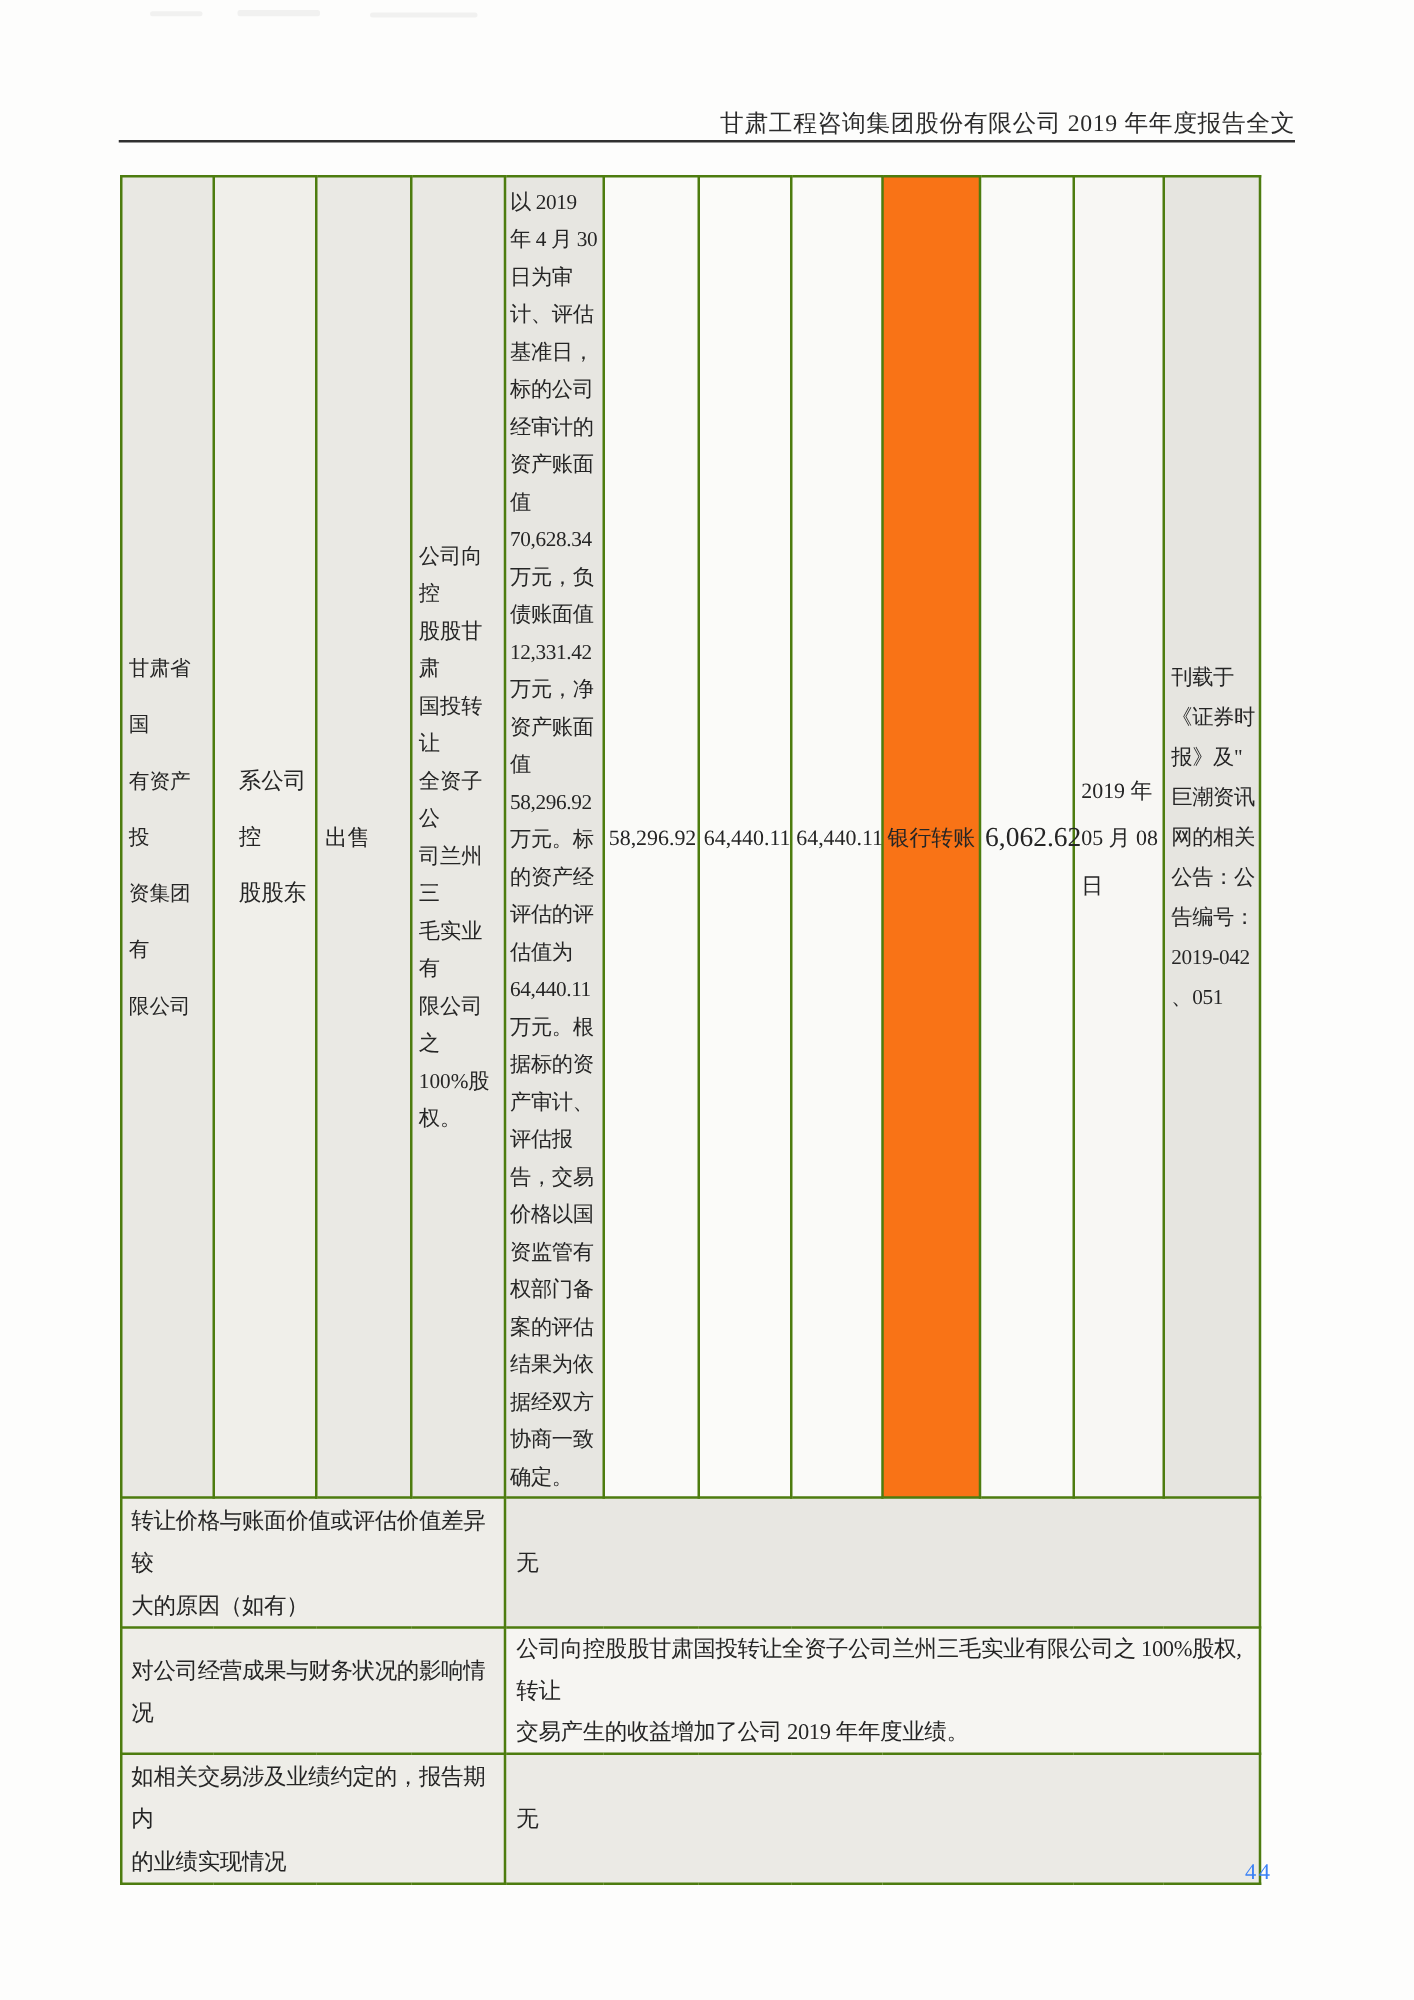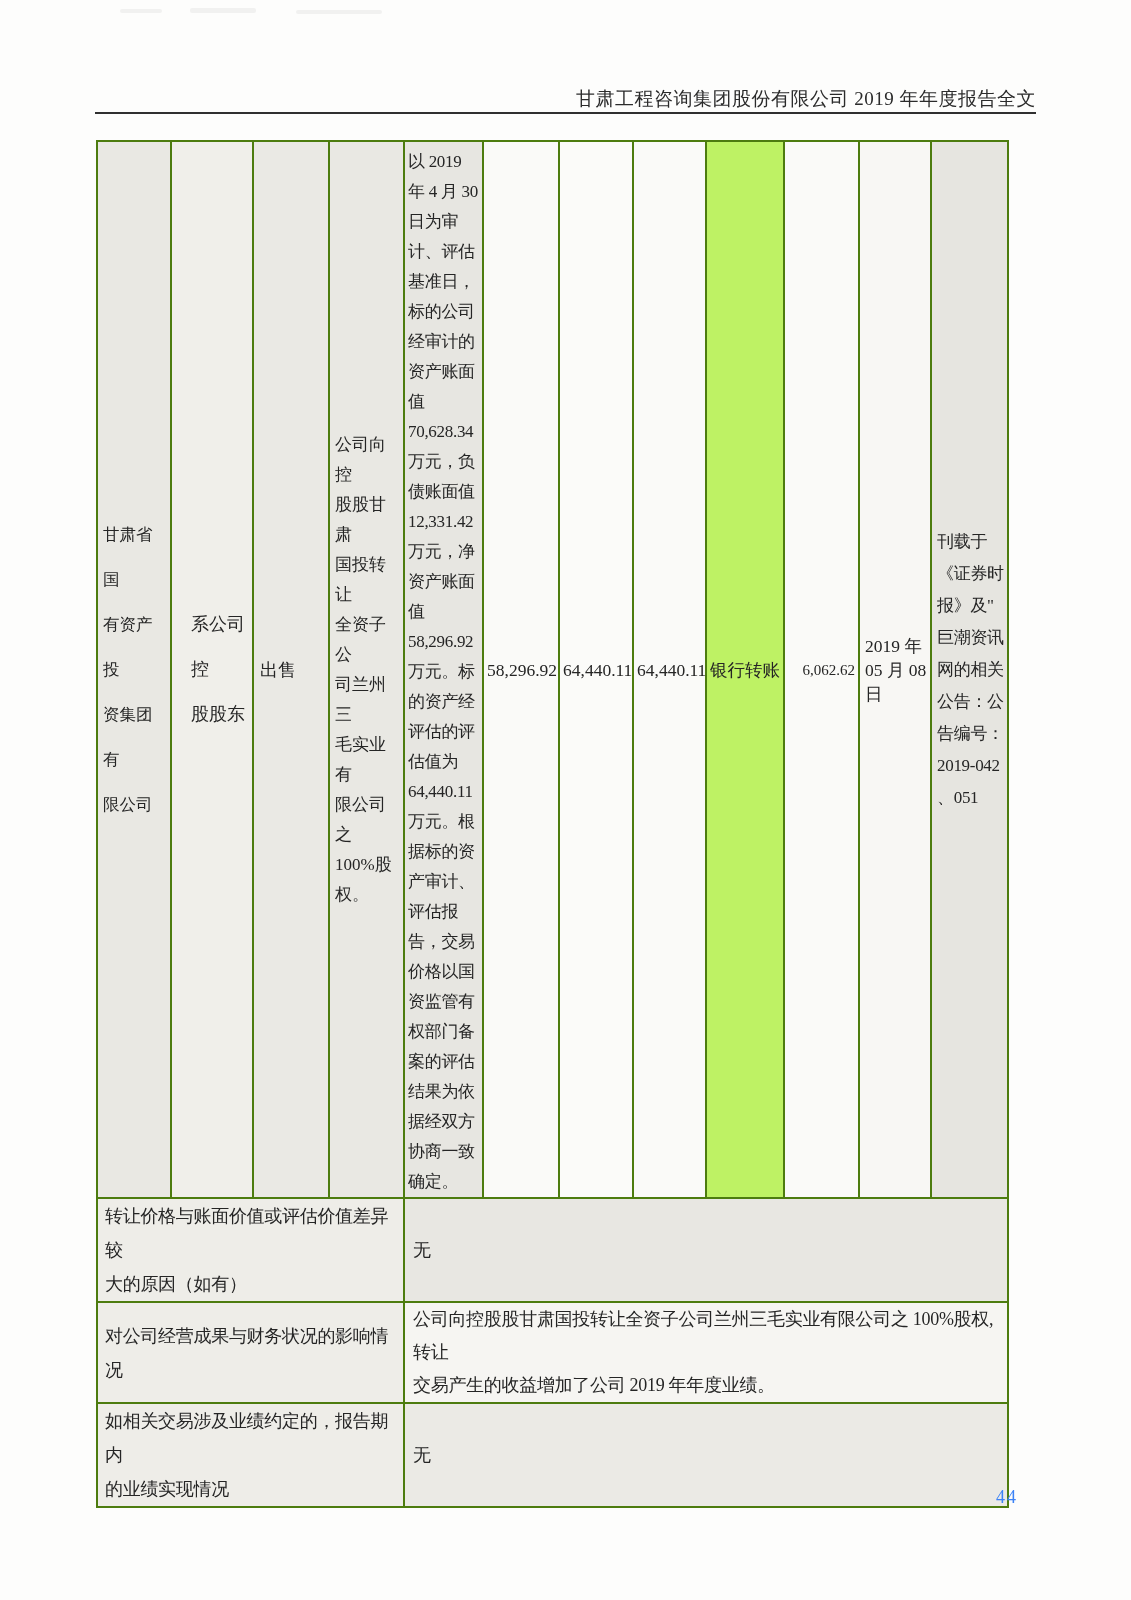--- a/index.html
+++ b/index.html
@@ -46,23 +46,23 @@
 
   
   .c1  { background: #e9e8e3; font-size: 16.5px; line-height: 45px; padding-left: 5px; }
   .c2  { background: #f0efea; font-size: 18px;   line-height: 45px; padding-left: 19px; }
   .c3  { background: #eae9e4; font-size: 18px;   padding-left: 6px; }
   .c4  { background: #e9e8e3; font-size: 17px;   line-height: 30px; padding-left: 5px; }
   .c5  { background: #e7e6e1; font-size: 17px;   line-height: 30px; vertical-align: top; padding-top: 5px; letter-spacing: -0.3px; }
   .c6  { background: #fafaf8; font-size: 17.5px; text-align: right; padding-right: 4px; }
   .c7  { background: #fbfbf9; font-size: 17.5px; text-align: right; padding-right: 4px; }
   .c8  { background: #fafaf8; font-size: 17.5px; text-align: right; padding-right: 4px; }
-  .c9  { background: #bef264; font-size: 17.5px; text-align: center; padding: 0 1px; }
-  .c10 { background: #fafaf8; font-size: 15px; text-align: right; padding-right: 3px; }
-  .c11 { background: #f8f7f4; font-size: 17.5px; line-height: 24px; padding-left: 5px; }
+  .c9  { background: #f97316; font-size: 17.5px; text-align: center; padding: 0 1px; }
+  .c10 { background: #fafaf8; font-size: 22px; text-align: right; padding-right: 3px; }
+  .c11 { background: #f8f7f4; font-size: 17.5px; line-height: 38px; padding-left: 5px; }
   .c12 { background: #e6e5e0; font-size: 17px;   line-height: 32px; padding-left: 5px; letter-spacing: -0.3px; margin-top: 36px; }
 
   
   .note-label {
     background: #eeede8; font-size: 18px; line-height: 34px;
     padding-left: 7px; letter-spacing: -0.3px;
   }
   .note-value { font-size: 18px; line-height: 33px; padding-left: 8px; letter-spacing: -0.3px; }
   .nv2 { background: #e8e7e2; }
   .nv3 { background: #f6f5f2; }

